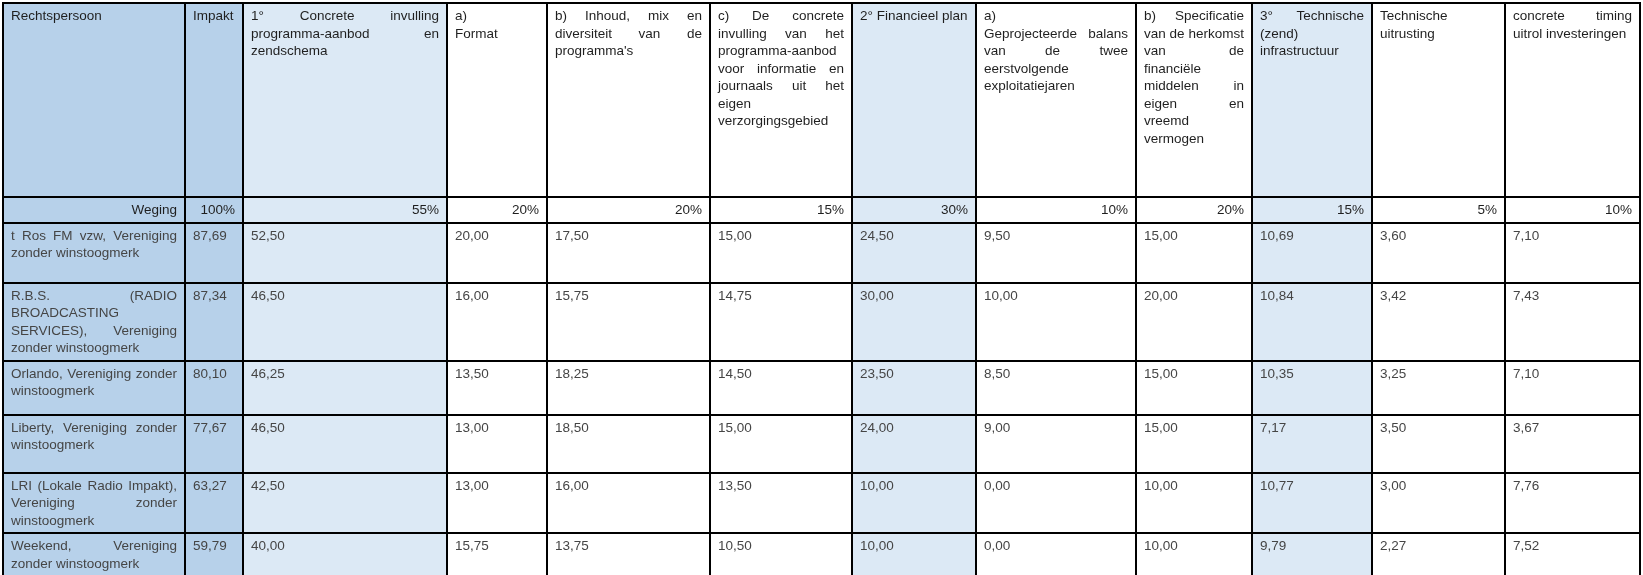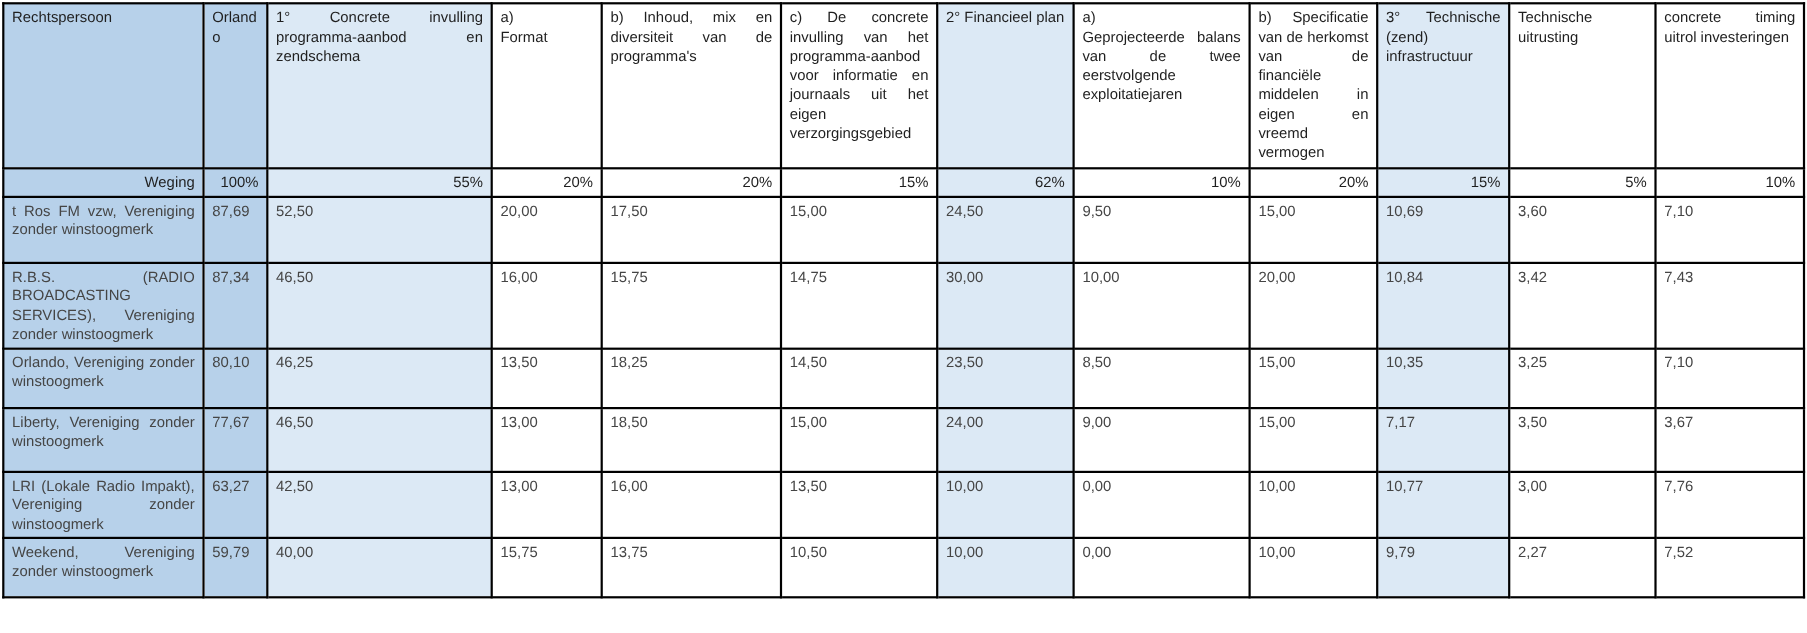--- a/index.html
+++ b/index.html
@@ -63,44 +63,44 @@
         <col style="width:163px">
         <col style="width:142px">
       <col style="width:124px">
         <col style="width:160px">
         <col style="width:116px">
       <col style="width:120px">
         <col style="width:133px">
         <col style="width:135px">
     </colgroup>
     <thead>
-        <tr style="height: 150px; padding-left: 24px;">
+        <tr style="height: 194px; padding-left: 24px;">
           <th class="col-header shade-medium">Rechtspersoon</th>
-          <th class="col-header shade-medium">Orlando</th>
+          <th class="col-header shade-medium">Impakt</th>
           <th class="col-header shade-light">1° Concrete invulling programma-aanbod en zendschema</th>
           <th class="col-header shade-white">a)
 Format</th>
           <th class="col-header shade-white">b) Inhoud, mix en diversiteit van de programma's</th>
           <th class="col-header shade-white">c) De concrete invulling van het programma-aanbod voor informatie en journaals uit het eigen verzorgingsgebied</th>
           <th class="col-header shade-light">2° Financieel plan</th>
           <th class="col-header shade-white">a)
 Geprojecteerde balans van de twee eerstvolgende exploitatiejaren</th>
           <th class="col-header shade-white">b) Specificatie van de herkomst van de financiële middelen in eigen en vreemd vermogen</th>
           <th class="col-header shade-light">3° Technische (zend) infrastructuur</th>
           <th class="col-header shade-white">Technische uitrusting</th>
           <th class="col-header shade-white">concrete timing uitrol investeringen</th>
         </tr>
         <tr class="weging-row" style="height: 24px;">
           <th class="shade-medium">Weging</th>
           <td class="num-cell shade-medium">100%</td>
           <td class="num-cell shade-light">55%</td>
           <td class="num-cell shade-white">20%</td>
           <td class="num-cell shade-white">20%</td>
           <td class="num-cell shade-white">15%</td>
-          <td class="num-cell shade-light">62%</td>
+          <td class="num-cell shade-light">30%</td>
           <td class="num-cell shade-white">10%</td>
           <td class="num-cell shade-white">20%</td>
           <td class="num-cell shade-light">15%</td>
           <td class="num-cell shade-white">5%</td>
           <td class="num-cell shade-white">10%</td>
         </tr>
       </thead>
     <tbody>
         <tr style="height: 60px; margin-top: 12px;">
           <td class="name-cell shade-medium">t Ros FM vzw, Vereniging zonder winstoogmerk</td>

